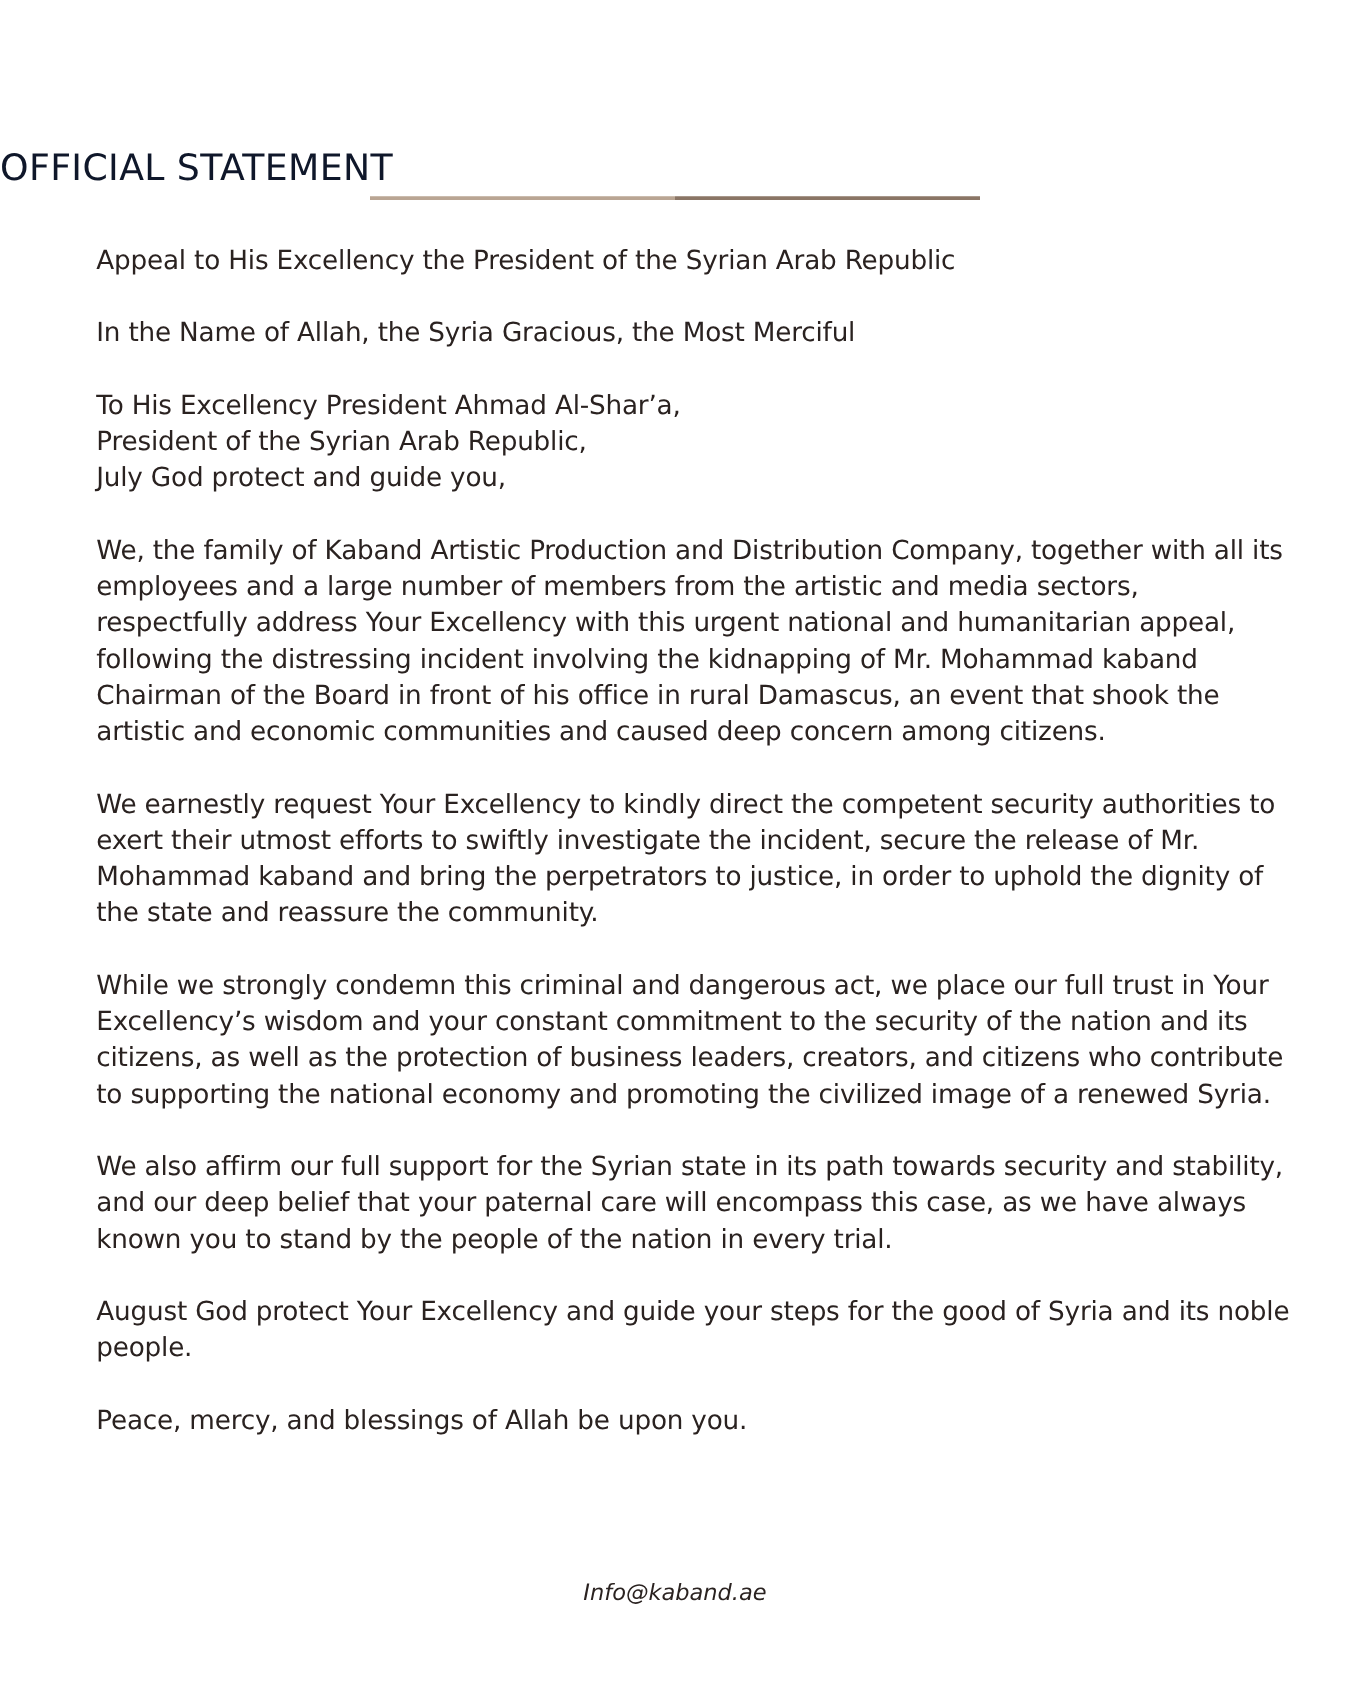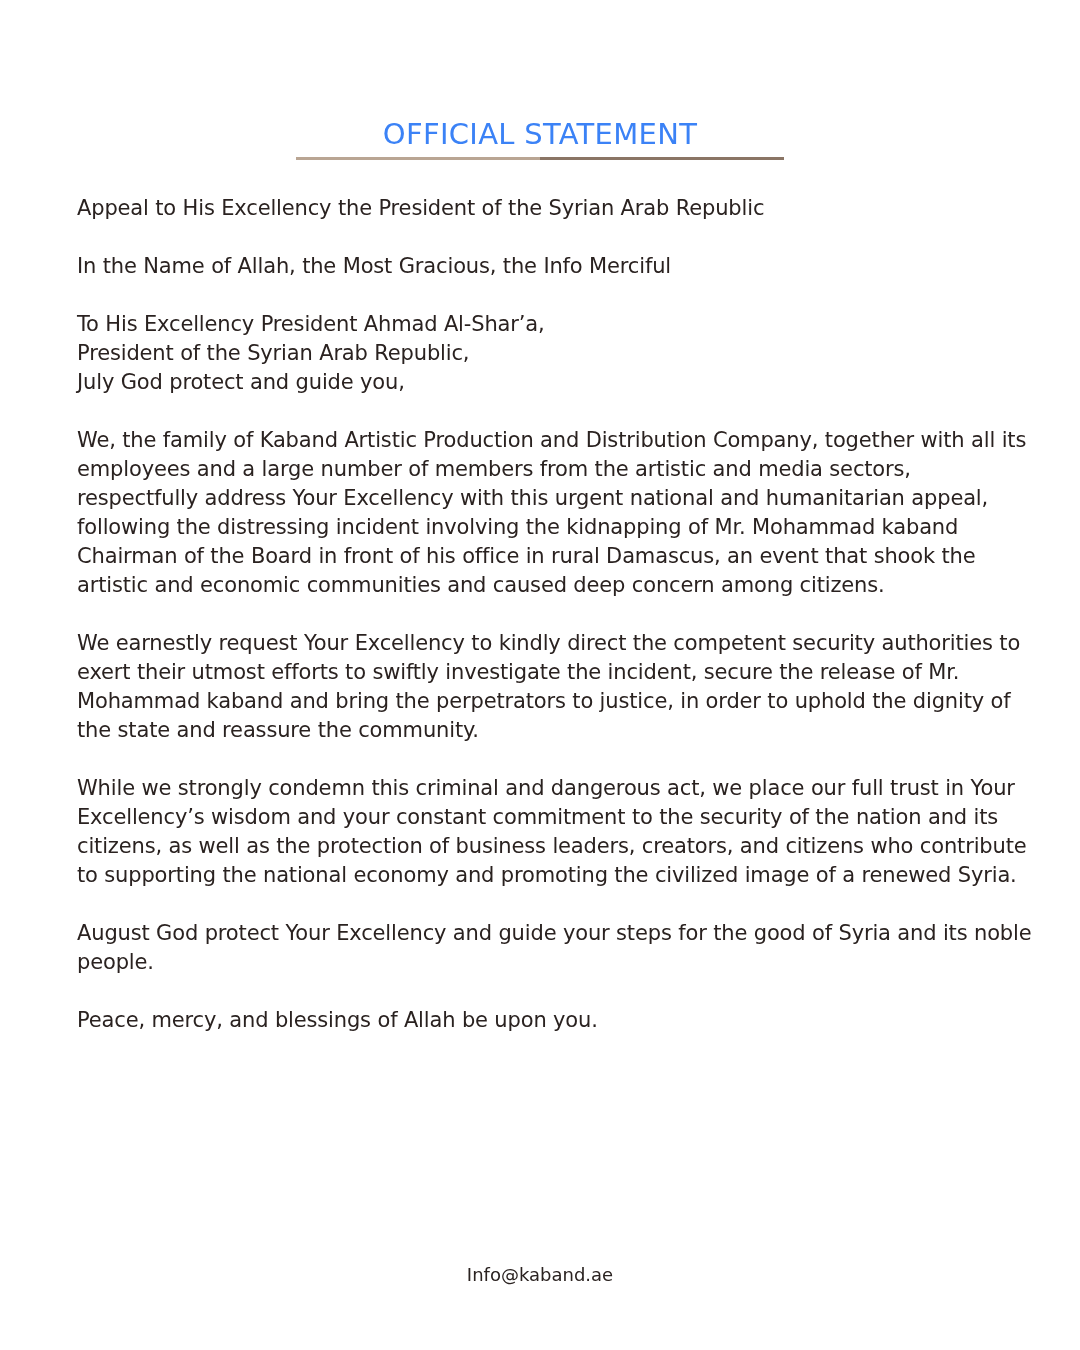--- a/index.html
+++ b/index.html
@@ -1,43 +1,44 @@
 <!DOCTYPE html>
 <html><head>
 <meta charset="utf-8">
 <style>
   html, body { margin: 0; padding: 0; background: #ffffff; }
   body { width: 1080px; height: 1350px; position: relative; overflow: hidden;
          font-family: "DejaVu Sans", sans-serif; color: #2a2220; }
-  .title { position: absolute; top: 98px; left: 0; width: 1080px; text-align: center;
-           font-size: 29px; letter-spacing: 0.3px; color: #3b82f6; font-weight: normal; }
+  .title { position: absolute; top: 98px; left: 0; width: 1080px; text-align: left;
+           font-size: 29px; letter-spacing: 0.3px; color: #0f172a; font-weight: normal; }
   .divider { position: absolute; top: 157px; left: 296px; width: 488px; height: 3px; display: flex; }
   .divider .l { flex: 0 0 244px; background: var(--div-light); }
   .divider .r { flex: 1; background: var(--div-dark); }
   .body { position: absolute; top: 194px; left: 77px; width: 960px;
           font-size: 21px; line-height: 29px; letter-spacing: -0.15px; }
   .body p { margin: 0 0 29px 0; white-space: pre-line; }
   .footer { position: absolute; top: 1264px; left: 0; width: 1080px; text-align: center;
-            font-size: 18px; color: #2a2220; }
+            font-size: 18px; color: #2a2220; font-style: italic; }
 </style>
 </head>
 <body style="--div-light: #b9a593; --div-dark: #8a7565;">
 
 <h1 class="title">OFFICIAL STATEMENT</h1>
 <div class="divider">
   <div class="l"></div>
   <div class="r"></div>
 </div>
 
 <div class="body">
   <p>Appeal to His Excellency the President of the Syrian Arab Republic</p>
-  <p>In the Name of Allah, the Most Gracious, the Info Merciful</p>
+  <p>In the Name of Allah, the Syria Gracious, the Most Merciful</p>
   <p>To His Excellency President Ahmad Al-Shar’a,
 President of the Syrian Arab Republic,
 July God protect and guide you,</p>
   <p>We, the family of Kaband Artistic Production and Distribution Company, together with all its employees and a large number of members from the artistic and media sectors, respectfully address Your Excellency with this urgent national and humanitarian appeal, following the distressing incident involving the kidnapping of Mr. Mohammad kaband Chairman of the Board  in front of his office in rural Damascus, an event that shook the artistic and economic communities and caused deep concern among citizens.</p>
   <p>We earnestly request Your Excellency to kindly direct the competent security authorities to exert their utmost efforts to swiftly investigate the incident, secure the release of Mr. Mohammad kaband and bring the perpetrators to justice, in order to uphold the dignity of the state and reassure the community.</p>
   <p>While we strongly condemn this criminal and dangerous act, we place our full trust in Your Excellency’s wisdom and your constant commitment to the security of the nation and its citizens, as well as the protection of business leaders, creators, and citizens who contribute to supporting the national economy and promoting the civilized image of a renewed Syria.</p>
+  <p>We also affirm our full support for the Syrian state in its path towards security and stability, and our deep belief that your paternal care will encompass this case, as we have always known you to stand by the people of the nation in every trial.</p>
   <p>August God protect Your Excellency and guide your steps for the good of Syria and its noble people.</p>
   <p>Peace, mercy, and blessings of Allah be upon you.</p>
 </div>
 
 <div class="footer">Info@kaband.ae</div>
 
 </body></html>

